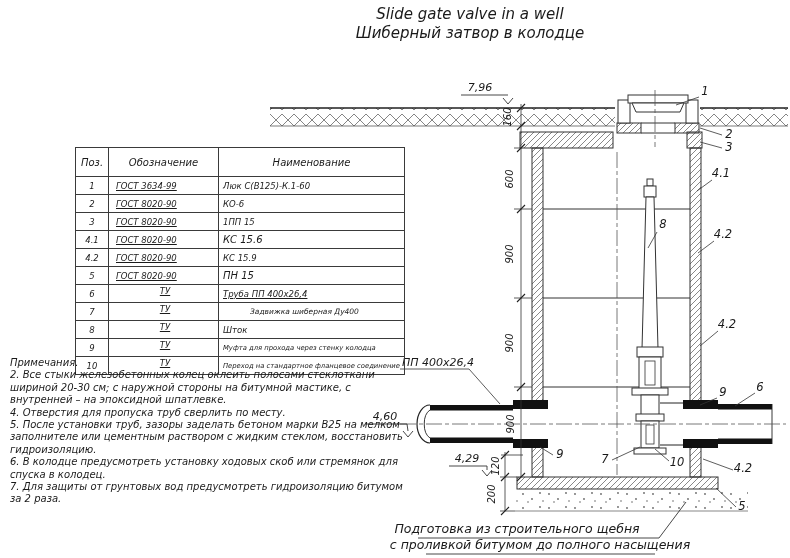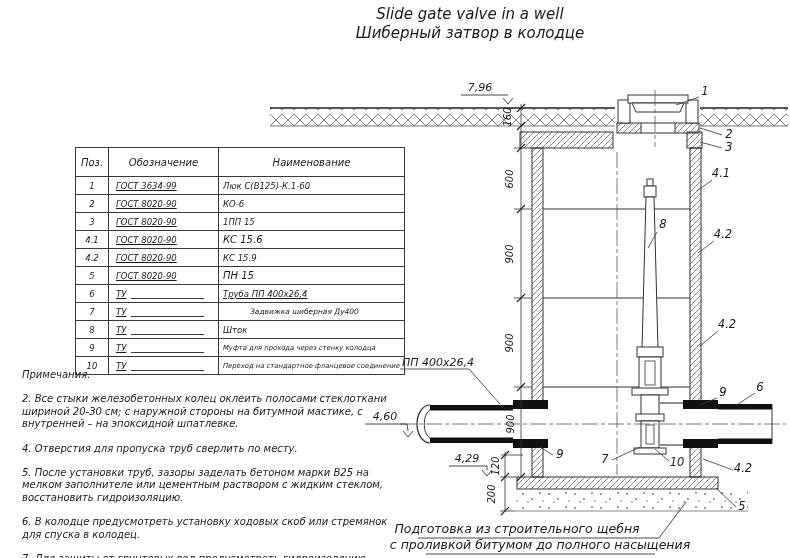--- a/index.html
+++ b/index.html
@@ -9,25 +9,25 @@
          font-size:15px;line-height:1.25;}
   #drawing-svg{position:absolute;left:0;top:0;}
   
   #parts{position:absolute;left:75px;top:147px;border-collapse:collapse;table-layout:fixed;
          font-size:8.5px;font-style:italic;}
   #parts th,#parts td{border:1px solid #3a3a3a;padding:0 4px;overflow:hidden;white-space:nowrap;}
   #parts th{height:28px;font-weight:normal;font-size:10px;text-align:center;}
   #parts td{height:17px;}
   #parts td.pos{text-align:center;}
   #parts td.des{padding-left:7px;text-decoration:underline;}
-  .tu-cell{display:flex;align-items:center;}
+  .tu-cell{display:flex;align-items:center;flex-direction:column;}
   .tu-line{flex:1;border-bottom:1px solid #3a3a3a;margin:4px 10px 0 5px;height:6px;}
   
   #notes{position:absolute;left:10px;top:357px;width:394px;font-size:10px;line-height:1.24;}
-  #notes p{margin:12px;}
+  #notes p{margin:0;}
   
   text{font-family:"DejaVu Sans",sans-serif;font-style:italic;fill:#1a1a1a;}
   .dim{font-size:10px;}
   .co{font-size:11.5px;}
   .elev{font-size:11px;}
   .lbl{font-size:11px;}
   .cap{font-size:12.5px;}
 </style>
 </head>
 <body>

